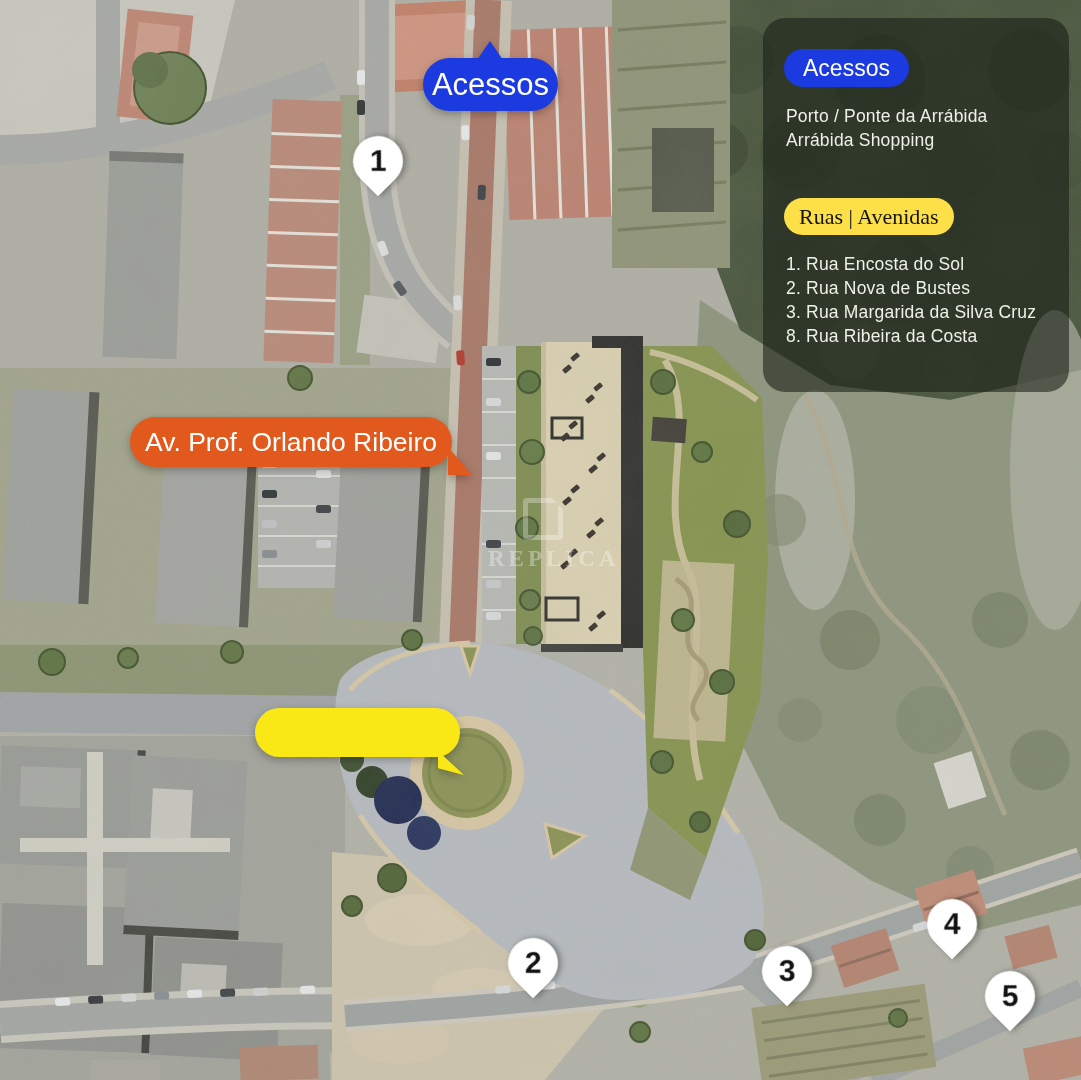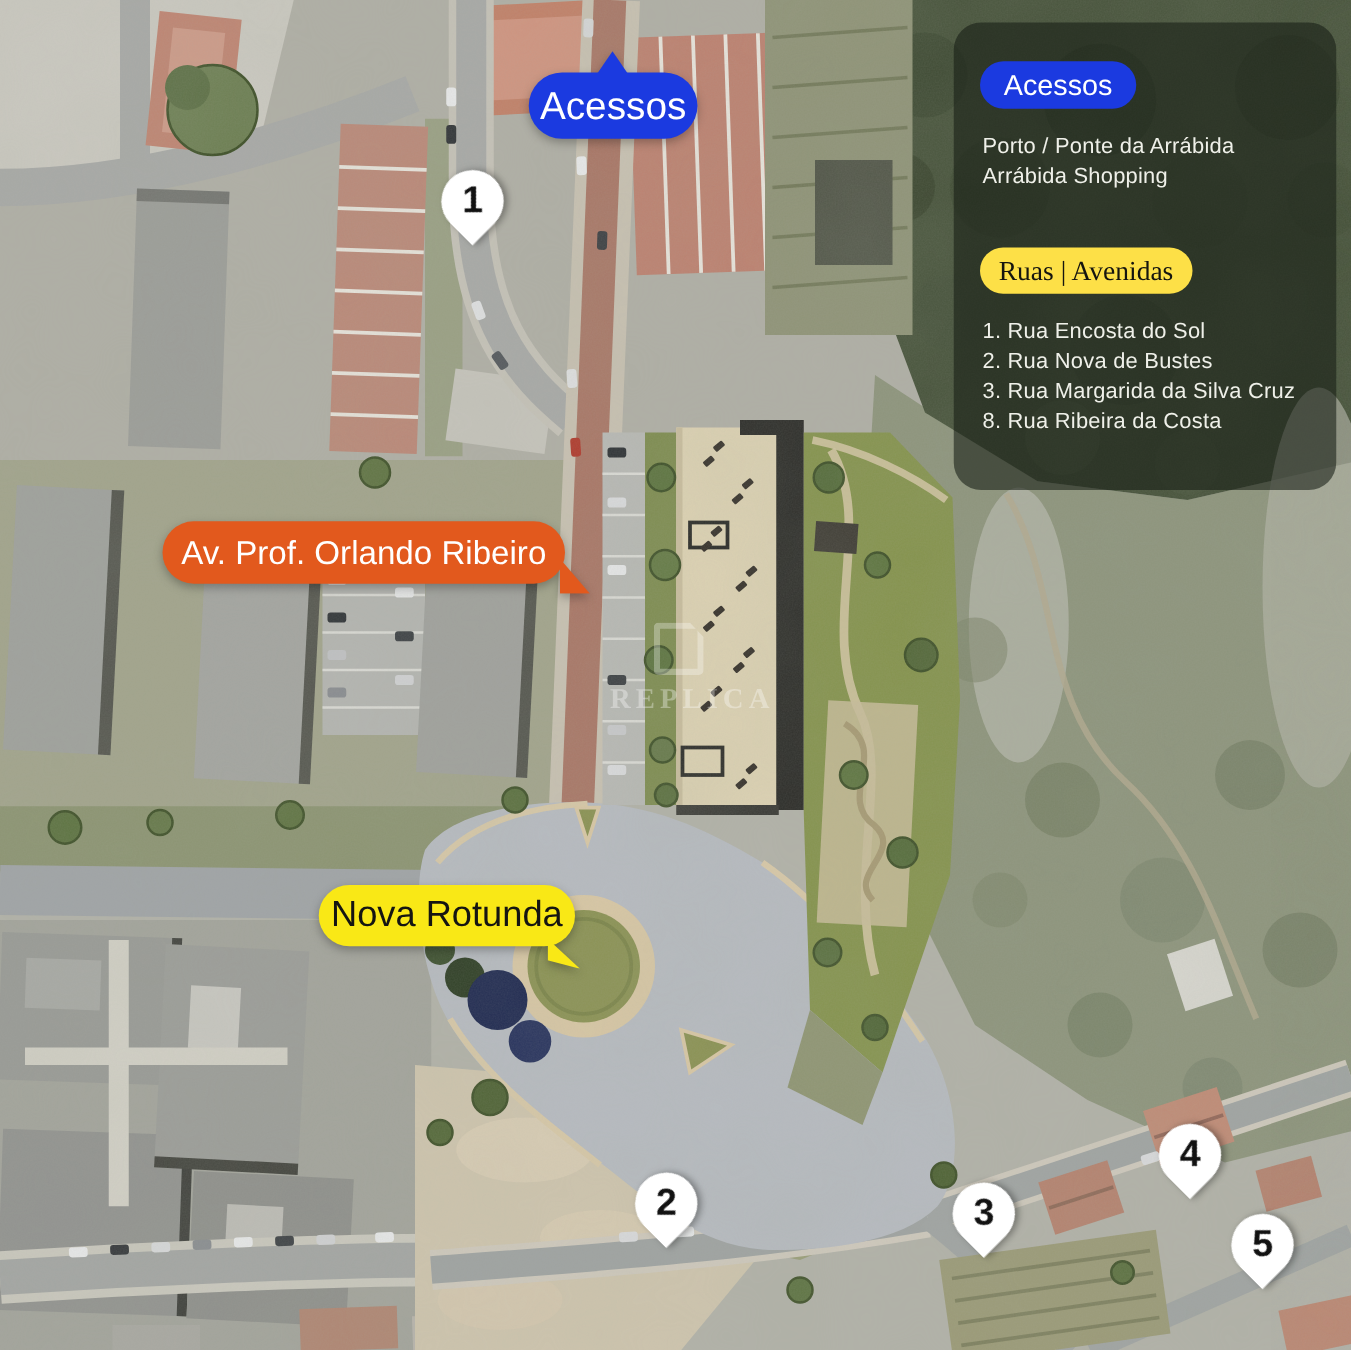--- a/index.html
+++ b/index.html
@@ -384,21 +384,20 @@
 
   <div class="callout co-acessos">
     <span>Acessos</span>
     <i class="tail"></i>
   </div>
   <div class="callout co-avenida">
     <span>Av. Prof. Orlando Ribeiro</span>
     <i class="tail"></i>
   </div>
   <div class="callout co-rotunda">
-    <span>Nova Rotunda</span>
     <i class="tail"></i>
   </div>
 
   <div class="pin" style="left:353px;top:136px;">
     <span>1</span>
   </div>
   <div class="pin" style="left:508px;top:938px;">
     <span>2</span>
   </div>
   <div class="pin" style="left:762px;top:946px;">

